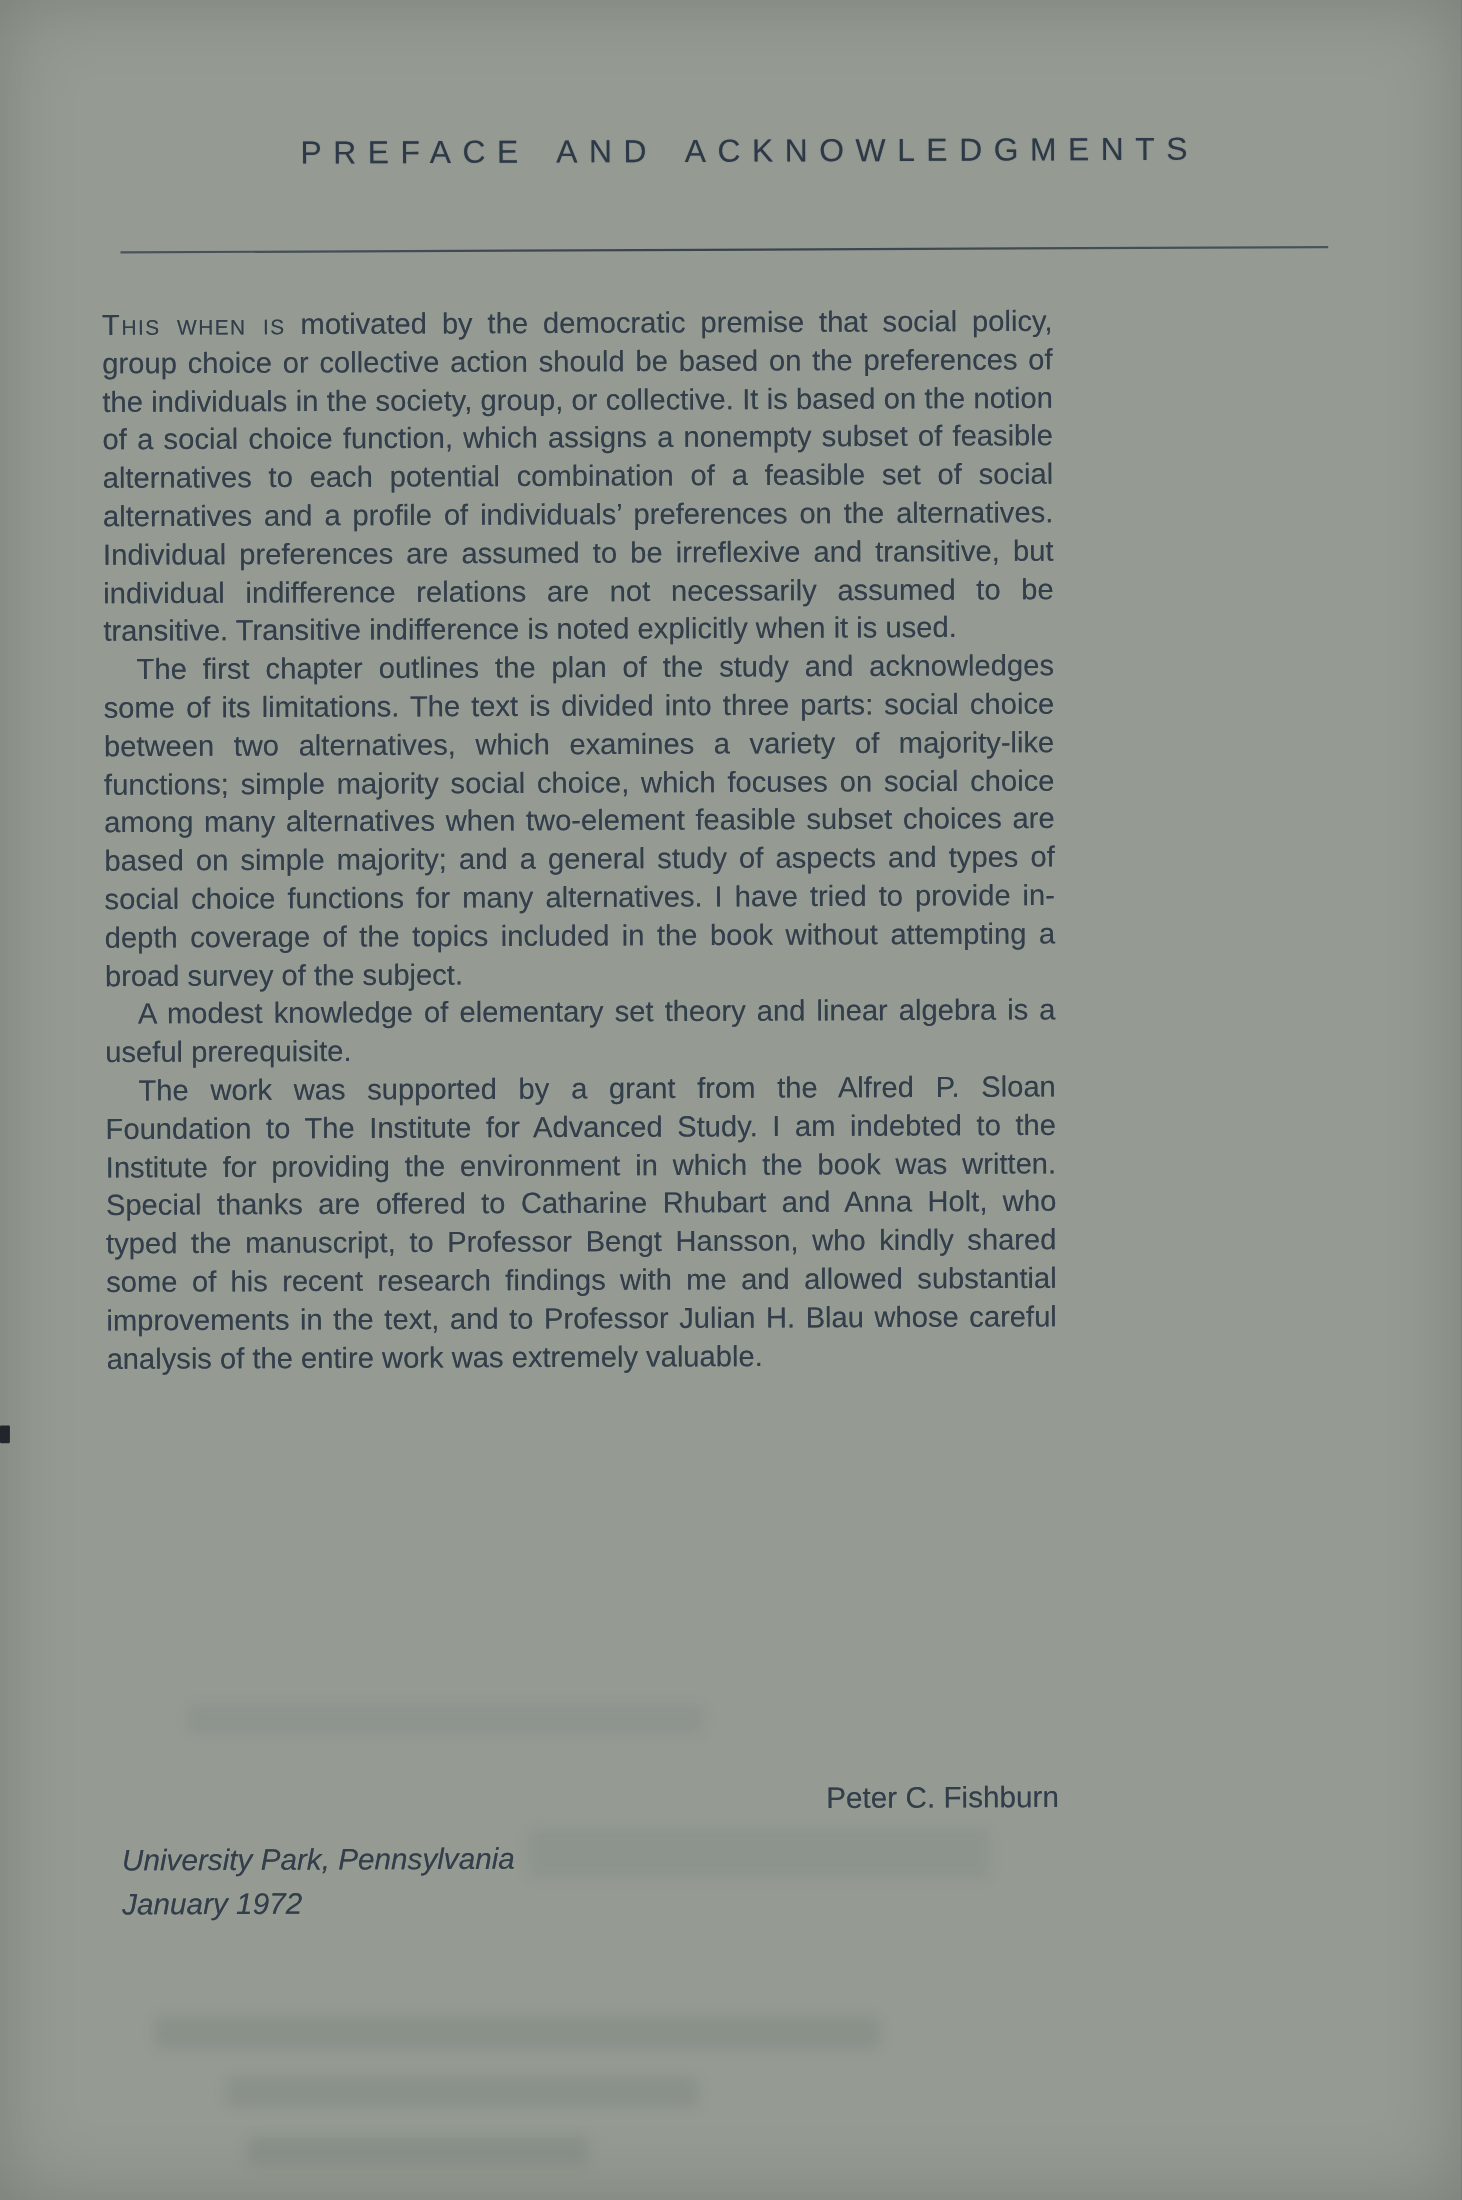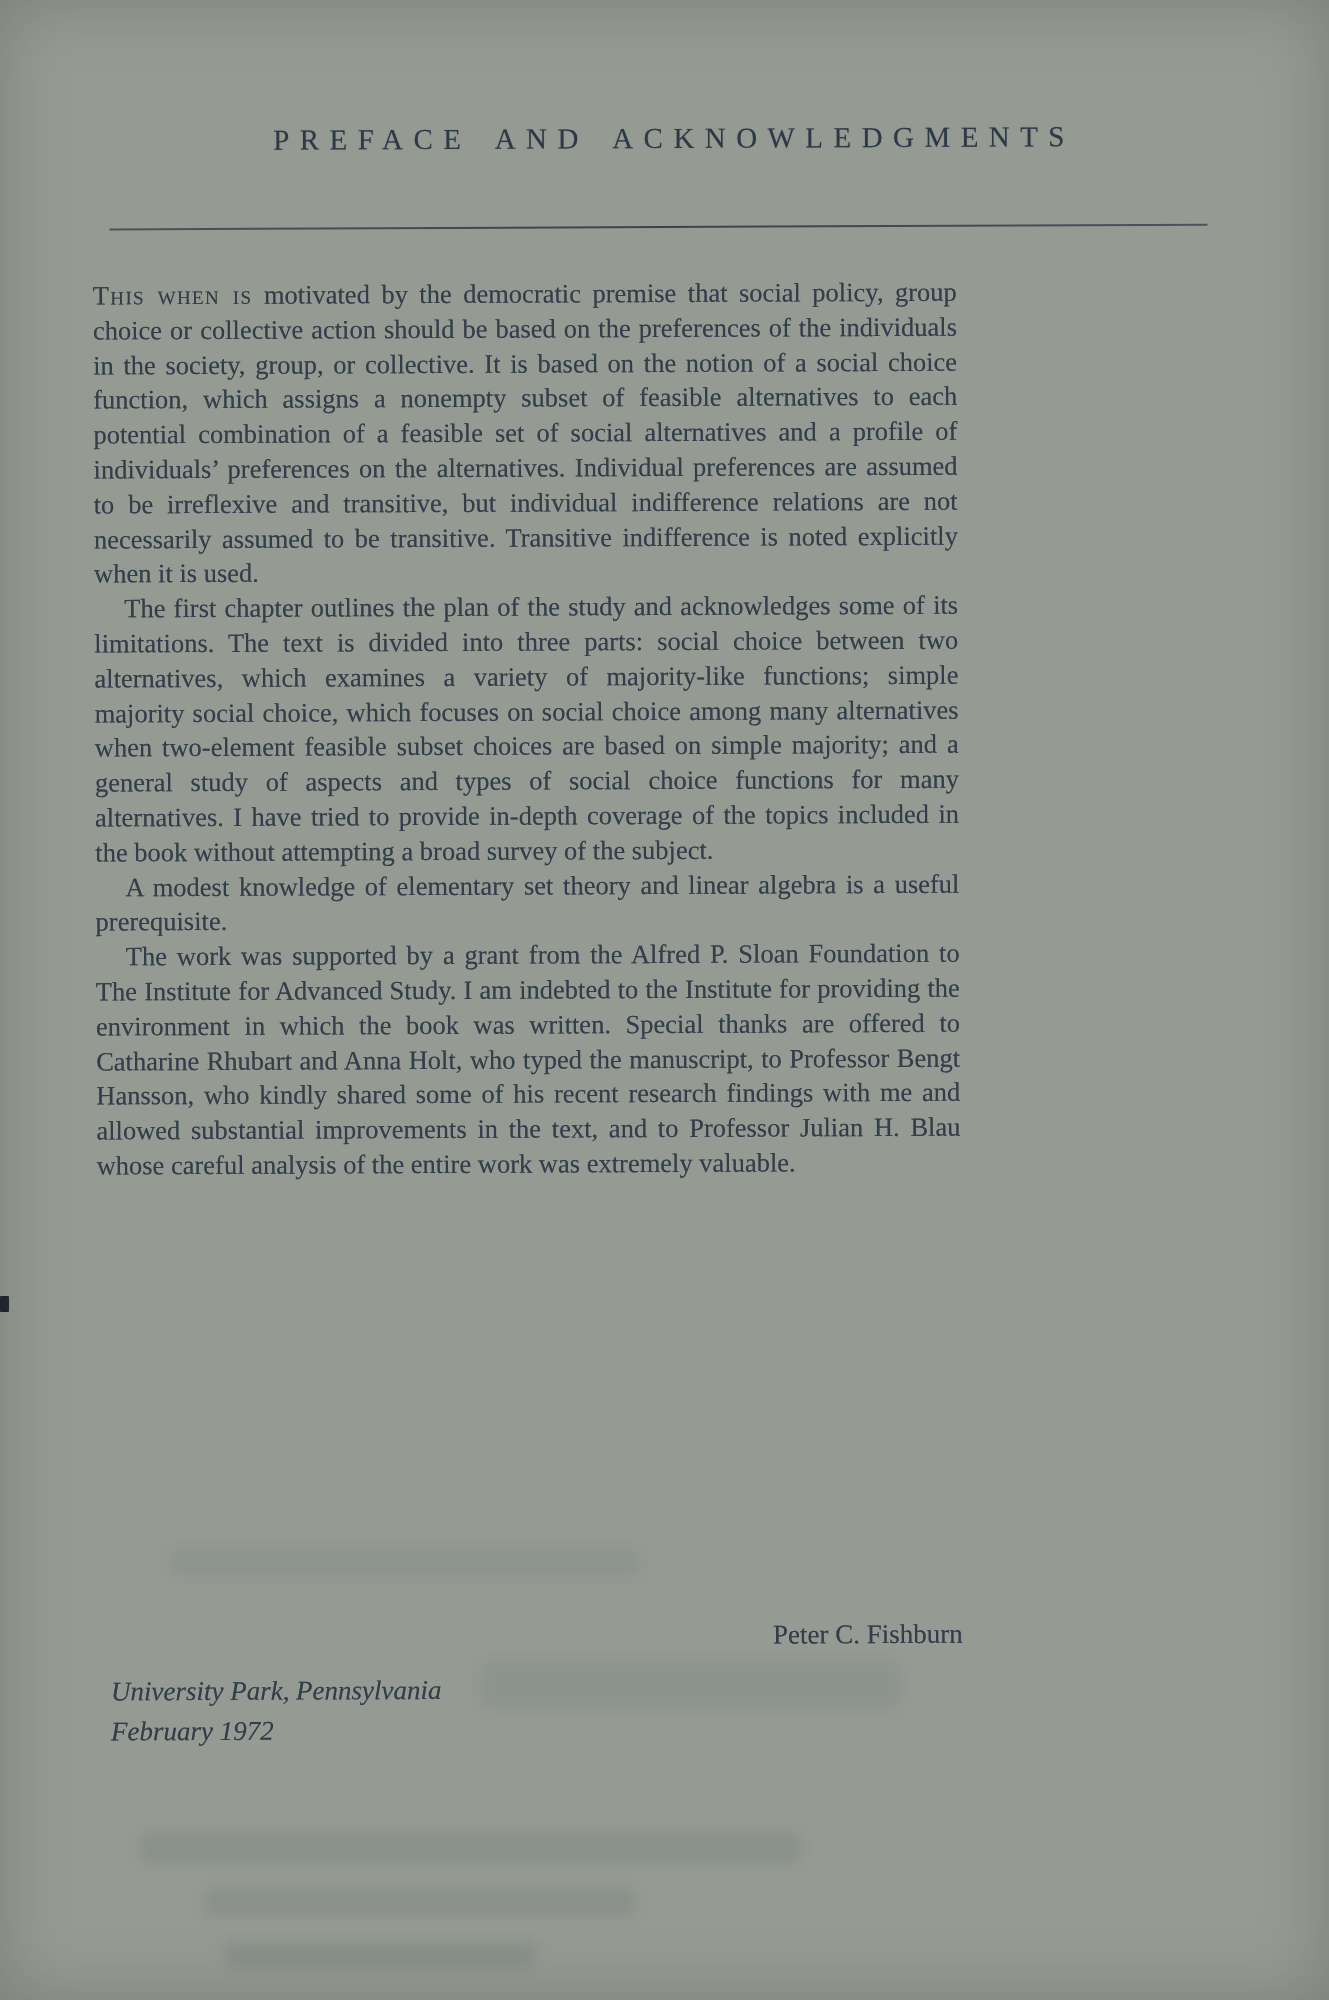--- a/index.html
+++ b/index.html
@@ -1,21 +1,21 @@
 <!DOCTYPE html>
 <html><head>
 <meta charset="utf-8">
 <style>
   html, body { margin: 0; padding: 0; background: #222; }
   .page {
     position: relative;
     width: 1329px;
     height: 2000px;
     overflow: hidden;
-    font-family: Liberation Serif, serif;
+    font-family: Liberation Sans, sans-serif;
     background:
       radial-gradient(ellipse 900px 650px at 78% 6%, rgba(255,255,255,0.10), rgba(255,255,255,0) 62%),
       linear-gradient(90deg, rgba(0,0,0,0.20) 0px, rgba(0,0,0,0.07) 12px, rgba(0,0,0,0.0) 42px),
       linear-gradient(90deg, rgba(0,0,0,0) 96%, rgba(0,0,0,0.06) 100%),
       linear-gradient(180deg,
         #a5a9a0 0%, #a1a69e 20%, #9ca19a 40%, #979d95 55%,
         #8f958d 68%, #848a82 78%, #777d75 87%, #6c736b 94%, #6670665 100%);
     background-color: #959b93;
     box-shadow: inset 0 0 70px rgba(0,0,0,0.18);
   }
@@ -115,21 +115,21 @@
       </p>
       <p class="indent">The first chapter outlines the plan of the study and acknowledges some of its limitations. The text is divided into three parts: social choice between two alternatives, which examines a variety of majority-like functions; simple majority social choice, which focuses on social choice among many alternatives when two-element feasible subset choices are based on simple majority; and a general study of aspects and types of social choice functions for many alternatives. I have tried to provide in-depth coverage of the topics included in the book without attempting a broad survey of the subject.</p>
       <p class="indent">A modest knowledge of elementary set theory and linear algebra is a useful prerequisite.</p>
       <p class="indent">The work was supported by a grant from the Alfred P. Sloan Foundation to The Institute for Advanced Study. I am indebted to the Institute for providing the environment in which the book was written. Special thanks are offered to Catharine Rhubart and Anna Holt, who typed the manuscript, to Professor Bengt Hansson, who kindly shared some of his recent research findings with me and allowed substantial improvements in the text, and to Professor Julian H. Blau whose careful analysis of the entire work was extremely valuable.</p>
     </div>
 
     <div class="signature">Peter C. Fishburn</div>
 
     <div class="place-line">University Park, Pennsylvania</div>
 
-    <div class="date-line">February 1972</div>
+    <div class="date-line">January 1972</div>
   </div>
 
   <div class="ghost faint" style="left:170px; top:1550px; width:470px; height:26px;"></div>
   <div class="ghost faint" style="left:480px; top:1662px; width:420px; height:46px;"></div>
   <div class="ghost" style="left:140px; top:1833px; width:660px; height:30px;"></div>
   <div class="ghost" style="left:205px; top:1888px; width:430px; height:28px;"></div>
   <div class="ghost" style="left:225px; top:1942px; width:310px; height:26px;"></div>
 
   <div class="edge-mark"></div>
 </div>

